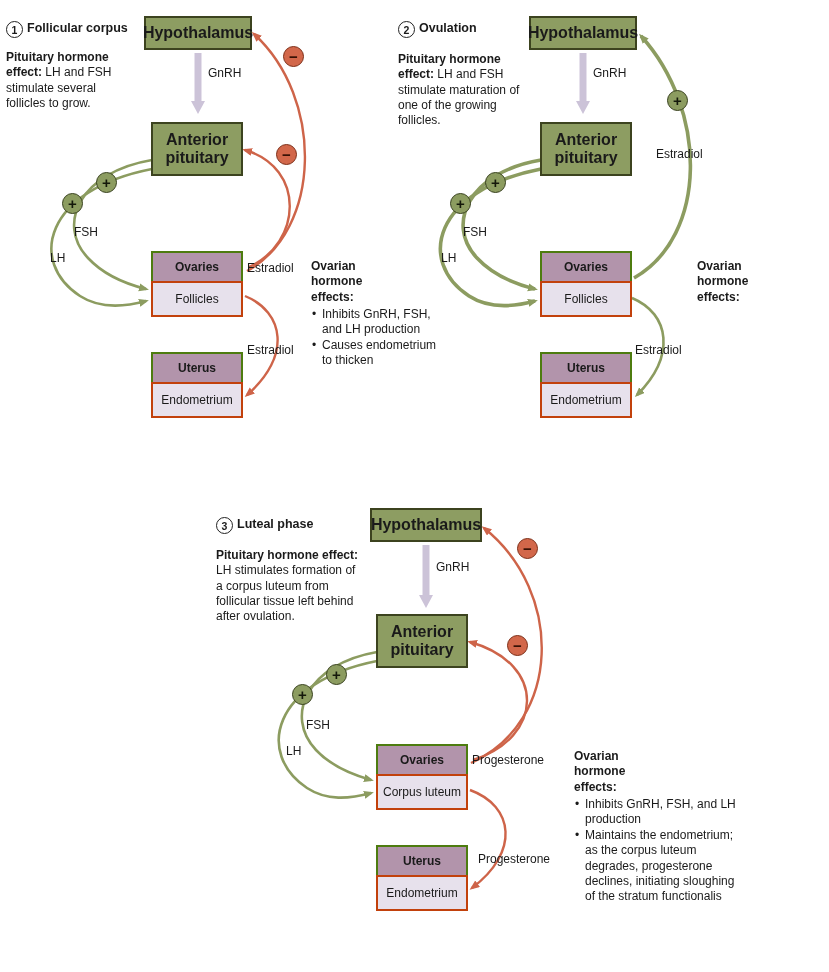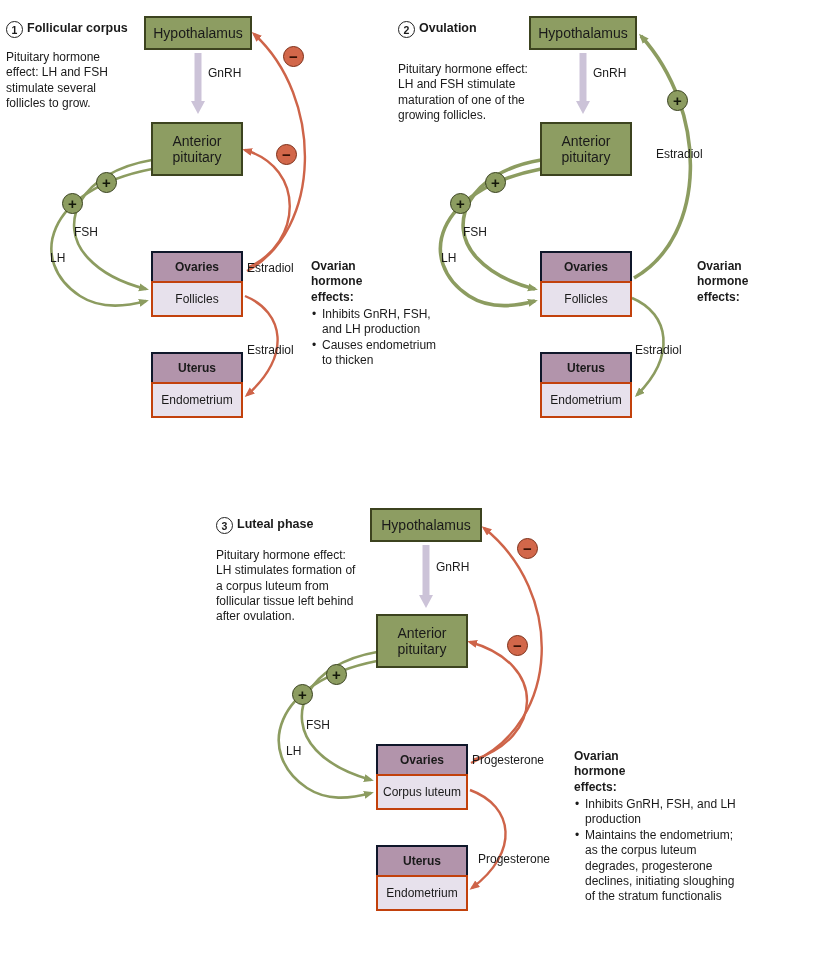--- a/index.html
+++ b/index.html
@@ -7,31 +7,31 @@
     width:829px;height:972px;position:relative;background:#ffffff;
     font-family:"Liberation Sans", sans-serif;color:#1a1a1a;overflow:hidden;
   }
   svg.arrows{position:absolute;left:0;top:0;z-index:1;pointer-events:none;}
   .g  {stroke:#8C9C60;fill:none;stroke-width:2.6;marker-end:url(#ah-g);}
   .g2 {stroke:#8C9C60;fill:none;stroke-width:3.6;marker-end:url(#ah-g);}
   .r  {stroke:#CE6449;fill:none;stroke-width:2.4;marker-end:url(#ah-r);}
   .gn {stroke:#CCC3D8;fill:none;stroke-width:7;marker-end:url(#ah-p);}
 
   .box{position:absolute;z-index:2;display:flex;align-items:center;justify-content:center;
-       text-align:center;font-weight:normal;font-size:14px;line-height:1.15;}
+       text-align:center;font-weight:bold;font-size:16px;line-height:1.15;}
   .green-box{background:#8D9D62;border:2px solid #3C431F;}
   .stack{position:absolute;z-index:2;width:92px;}
-  .stack .hdr{background:#B294AB;border:2px solid #0f172a;font-weight:bold;height:28px;
+  .stack .hdr{background:#B294AB;border:2px solid #4d7c0f;font-weight:bold;height:28px;
        display:flex;align-items:center;justify-content:center;font-size:12px;}
   .stack .sub{background:#E7E1EC;border:2px solid #c2410c;margin-top:-2px;height:32px;
        display:flex;align-items:center;justify-content:center;font-size:12px;}
 
   .lbl{position:absolute;z-index:2;font-size:12px;white-space:nowrap;}
   .tb{position:absolute;z-index:2;font-size:12px;line-height:1.28;}
-  .tb b{font-weight:normal;margin-top:12px;}
+  .tb b{font-weight:bold;margin-top:12px;}
   .phase-title{position:absolute;z-index:2;font-weight:bold;font-size:12.5px;white-space:nowrap;}
   .numbadge{position:absolute;z-index:3;width:15px;height:15px;border-radius:50%;
        border:1.4px solid #222;background:#fff;display:flex;align-items:center;justify-content:center;
        font-size:10.5px;font-weight:bold;}
   .badge{position:absolute;z-index:3;width:19px;height:19px;border-radius:50%;
        display:flex;align-items:center;justify-content:center;font-weight:bold;font-size:15px;}
   .badge.plus{background:#8C9C60;border:1.6px solid #39421F;color:#14180a;}
   .badge.minus{background:#D2674A;border:1.6px solid #7D2F18;color:#2e0c02;}
   .ov-heading{font-weight:bold;width:66px;}
   ul.fx{list-style:none;margin:2px 0 0 0;padding:0;}
@@ -106,21 +106,21 @@
 <div class="tb" style="left:311px;top:259px;width:128px;">
   <div class="ov-heading">Ovarian hormone effects:</div>
   <ul class="fx">
     <li>Inhibits GnRH, FSH, and LH production</li>
     <li>Causes endometrium to thicken</li>
   </ul>
 </div>
 
 <div class="numbadge" style="left:398px;top:21px;">2</div>
 <div class="phase-title" style="left:419px;top:21px;">Ovulation</div>
-<p class="tb" style="left:398px;top:50px;width:132px;"><b>Pituitary hormone effect:</b> <span>LH and FSH stimulate maturation of one of the growing follicles.</span></p>
+<p class="tb" style="left:398px;top:40px;width:132px;"><b>Pituitary hormone effect:</b> <span>LH and FSH stimulate maturation of one of the growing follicles.</span></p>
 
 <div class="box green-box" style="left:529px;top:16px;width:104px;height:30px;">Hypothalamus</div>
 <div class="lbl" style="left:593px;top:66px;">GnRH</div>
 <div class="box green-box" style="left:540px;top:122px;width:88px;height:50px;">Anterior pituitary</div>
 <div class="lbl" style="left:656px;top:147px;">Estradiol</div>
 
 <div class="badge plus" style="left:485px;top:172px;">+</div>
 <div class="badge plus" style="left:450px;top:193px;">+</div>
 <div class="badge plus" style="left:667px;top:90px;">+</div>
 <div class="lbl" style="left:463px;top:225px;">FSH</div>

